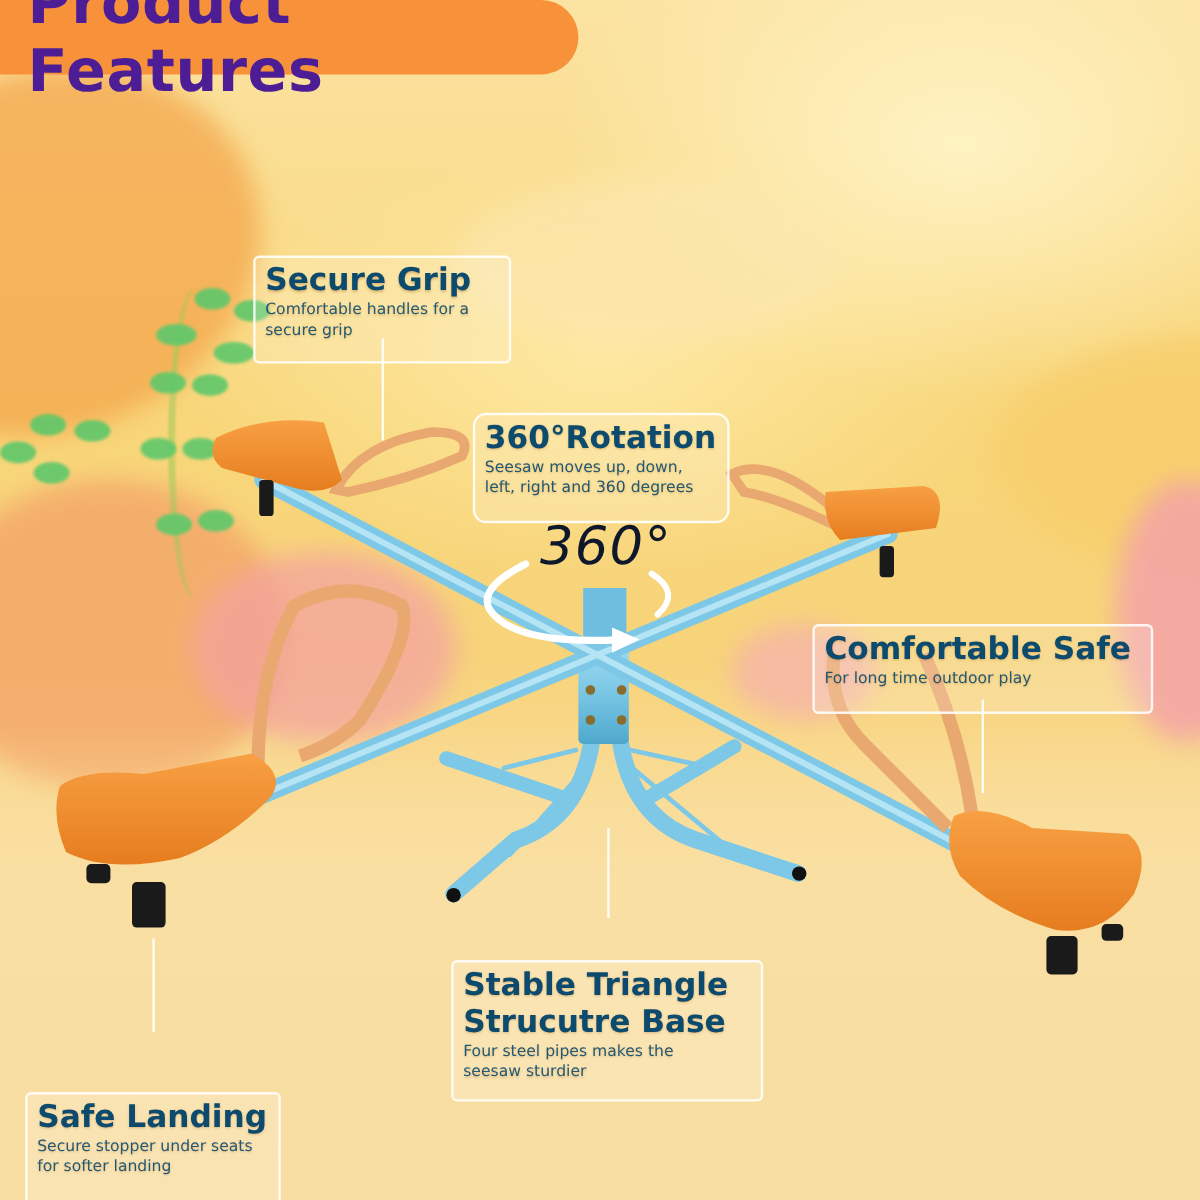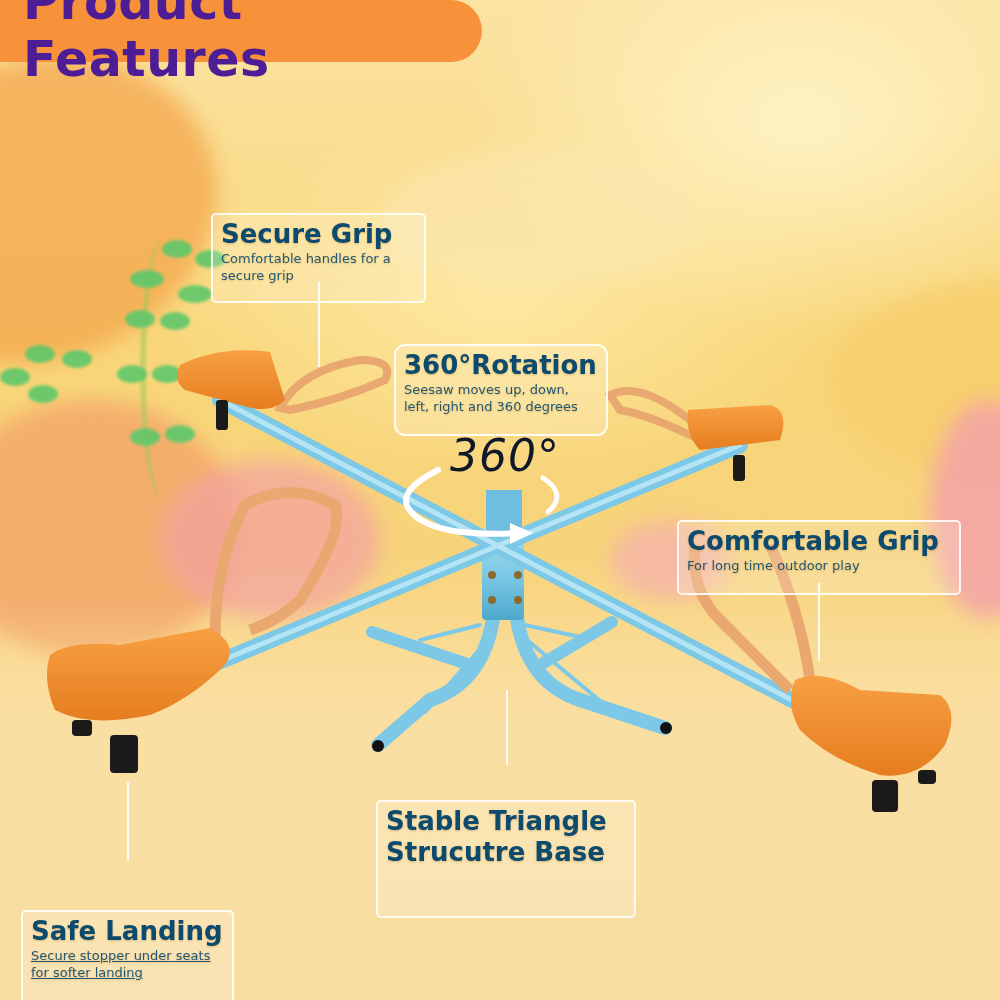--- a/index.html
+++ b/index.html
@@ -179,27 +179,28 @@
   <div class="c-desc" style="width:190px;">Comfortable handles for a secure grip</div>
 </div>
 <div class="leader" style="left:318px;top:282px;height:85px;"></div>
 
 <div class="callout" style="left:394px;top:322px;width:214px;height:92px;border-radius:11px;">
   <div class="c-title">360°Rotation</div>
   <div class="c-desc">Seesaw moves up, down, left, right and 360 degrees</div>
 </div>
 
 <div class="callout" style="left:677px;top:498px;width:284px;height:75px;">
-  <div class="c-title">Comfortable Grip</div>
+  <div class="c-title">Comfortable Safe</div>
   <div class="c-desc">For long time outdoor play</div>
 </div>
 <div class="leader" style="left:818px;top:583px;height:78px;"></div>
 
 <div class="callout" style="left:376px;top:778px;width:260px;height:118px;">
   <div class="c-title" style="white-space:normal;width:235px;">Stable Triangle Strucutre Base</div>
+  <div class="c-desc" style="width:215px;">Four steel pipes makes the seesaw sturdier</div>
 </div>
 <div class="leader" style="left:506px;top:690px;height:75px;"></div>
 
 <div class="callout" style="left:21px;top:888px;width:213px;height:95px;">
   <div class="c-title">Safe Landing</div>
-  <div class="c-desc" style="width:190px;text-decoration:underline;">Secure stopper under seats for softer landing</div>
+  <div class="c-desc" style="width:190px;">Secure stopper under seats for softer landing</div>
 </div>
 <div class="leader" style="left:127px;top:782px;height:78px;"></div>
 
 </body></html>

